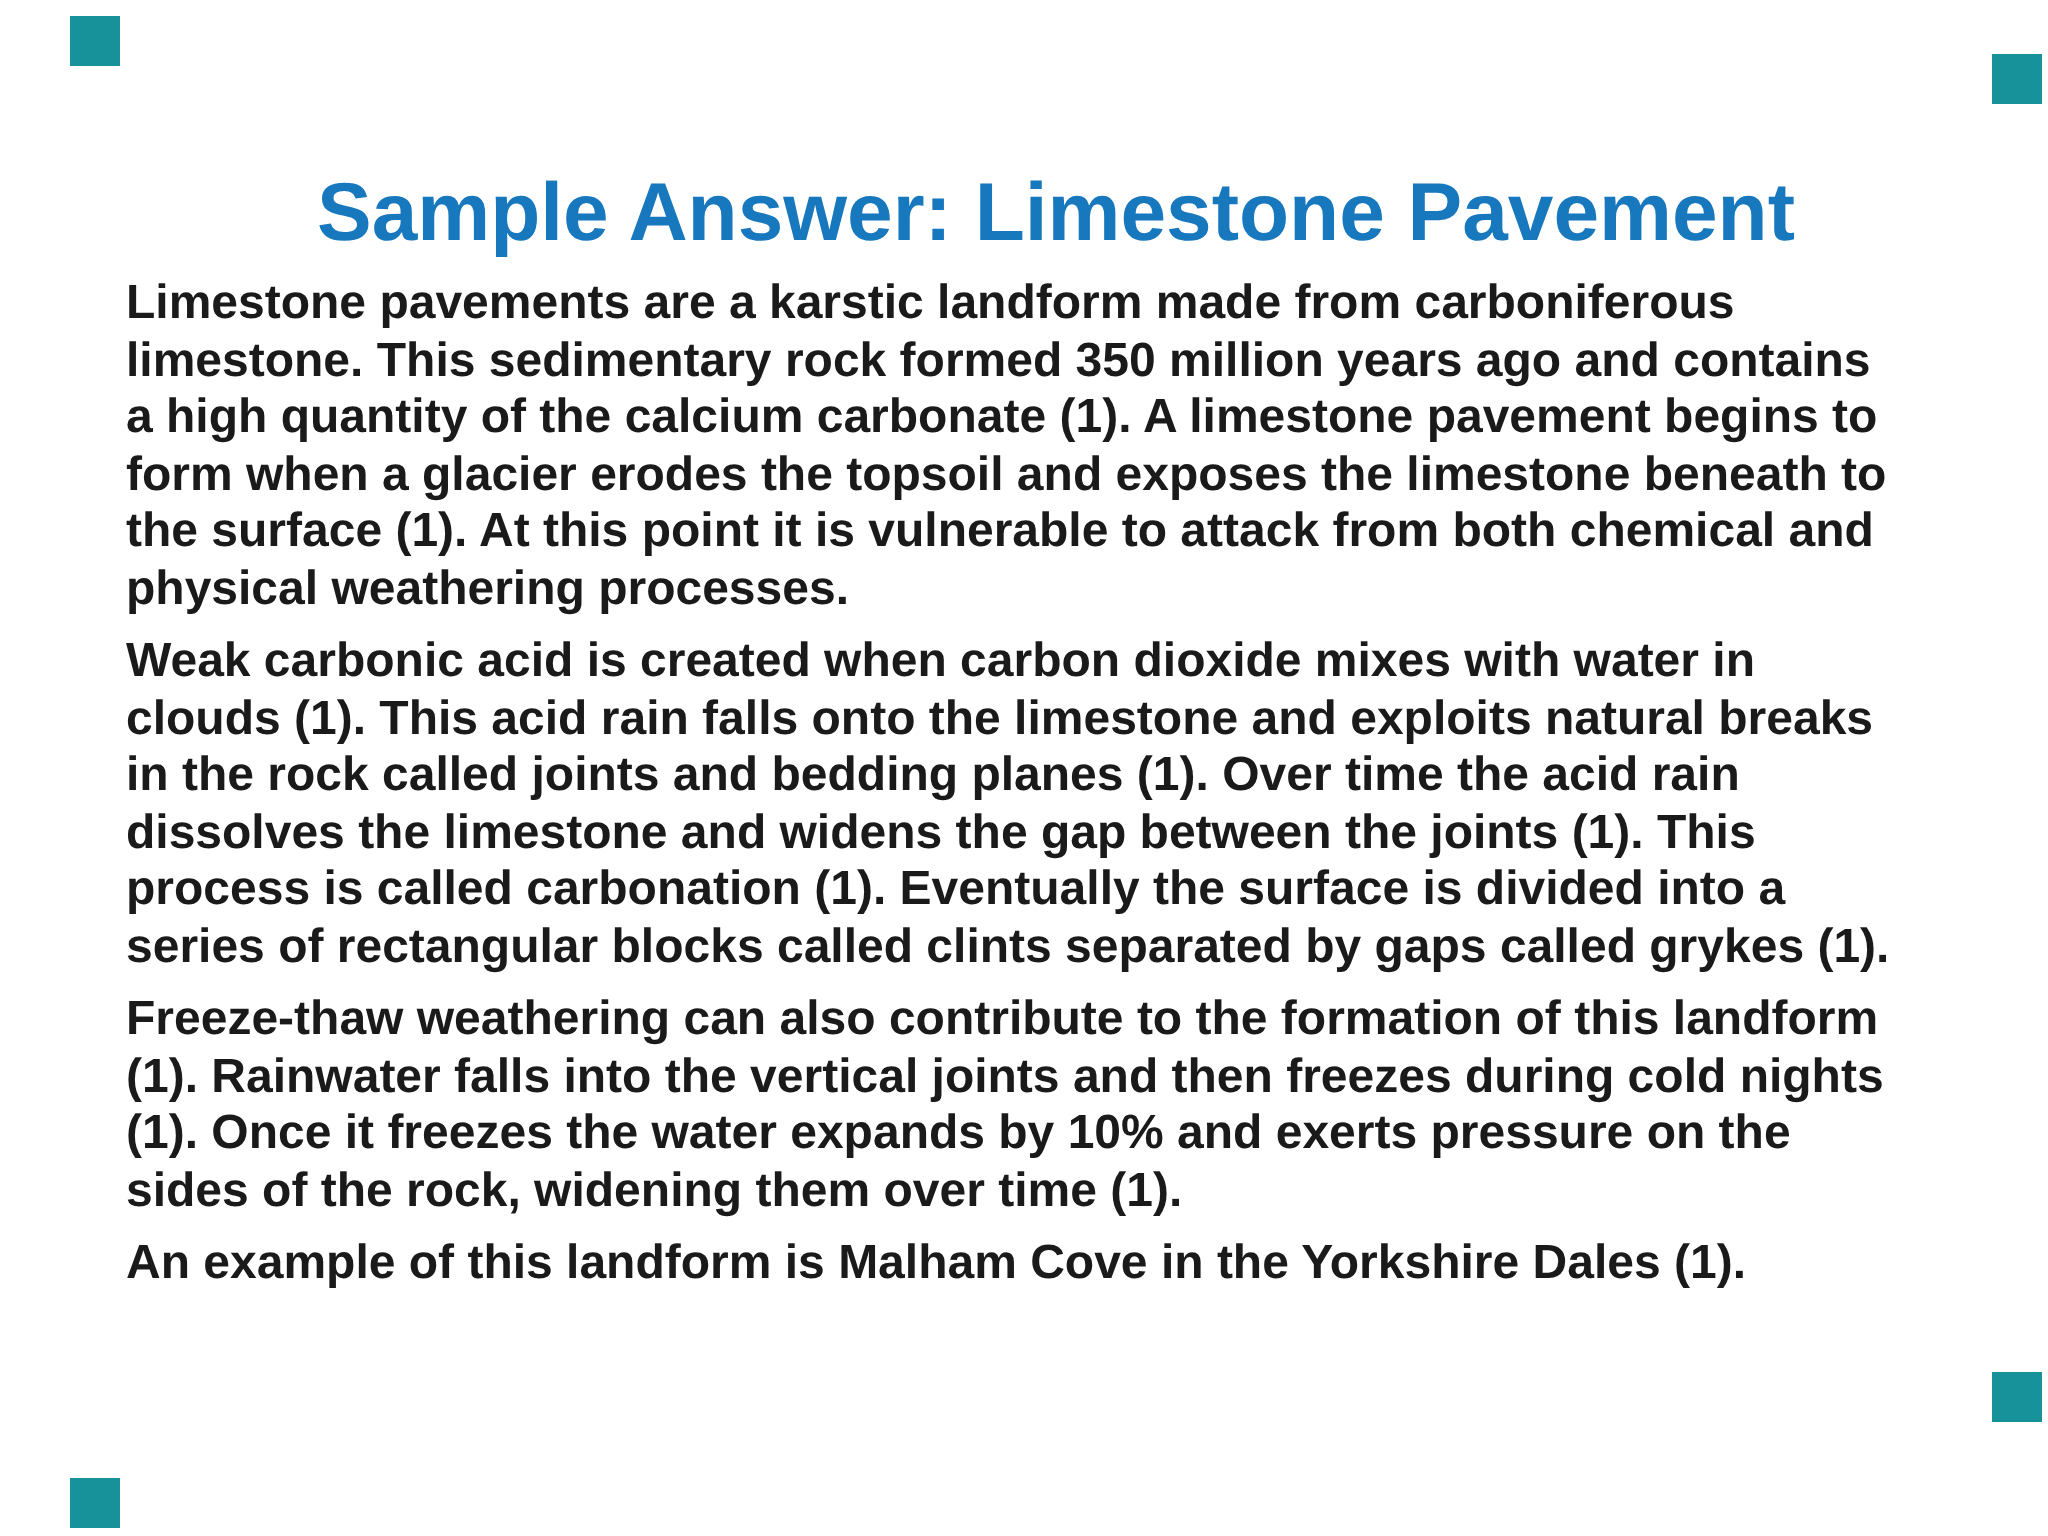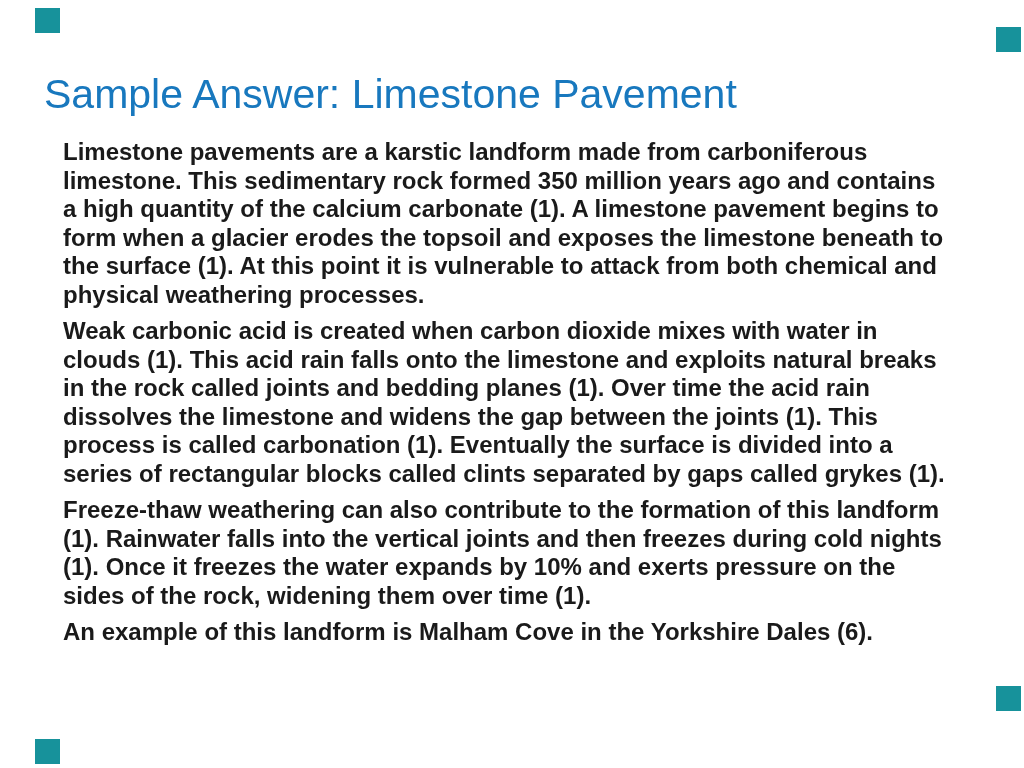--- a/index.html
+++ b/index.html
@@ -24,24 +24,24 @@
   .sq-tl { left: 35px;  top: 8px;   }
   .sq-tr { left: 996px; top: 27px;  }
   .sq-bl { left: 35px;  top: 739px; }
   .sq-br { left: 996px; top: 686px; }
 
   .slide-title {
     position: absolute;
     left: 40px;
     top: 68px;
     width: 944px;
-    margin: 4px;
-    text-align: left;
+    margin: 16px;
+    text-align: center;
     font-size: 41px;
-    font-weight: 400;
+    font-weight: 700;
     color: var(--title-color, #1878BE);
     letter-spacing: 0px;
     line-height: 1.1;
   }
   .slide-body {
     position: absolute;
     left: 63px;
     top: 138px;
     width: 900px;
     color: var(--body-color, #1a1a1a);
@@ -66,16 +66,16 @@
   <div class="accent-square sq-tr"></div>
   <div class="accent-square sq-bl"></div>
   <div class="accent-square sq-br"></div>
 
   <h1 class="slide-title">Sample Answer: Limestone Pavement</h1>
 
   <div class="slide-body">
     <p>Limestone pavements are a karstic landform made from carboniferous limestone.  This sedimentary rock formed 350 million years ago and contains a high quantity of the calcium carbonate (1). A limestone pavement begins to form when a glacier erodes the topsoil and exposes the limestone beneath to the surface (1).  At this point it is vulnerable to attack from both chemical and physical weathering processes.</p>
     <p>Weak carbonic acid is created when carbon dioxide mixes with water in clouds (1).  This acid rain falls onto the limestone and exploits natural breaks in the rock called joints and bedding planes (1).  Over time the acid rain dissolves the limestone and widens the gap between the joints (1). This process is called carbonation (1). Eventually the surface is divided into a series of rectangular blocks called clints separated by gaps called grykes (1).</p>
     <p>Freeze-thaw weathering can also contribute to the formation of this landform (1).  Rainwater falls into the vertical joints and then freezes during cold nights (1).  Once it freezes the water expands by 10% and exerts pressure on the sides of the rock, widening them over time (1).</p>
-    <p>An example of this landform is Malham Cove in the Yorkshire Dales (6).</p>
+    <p>An example of this landform is Malham Cove in the Yorkshire Dales (1).</p>
   </div>
 
 </div>
 
 </body></html>

